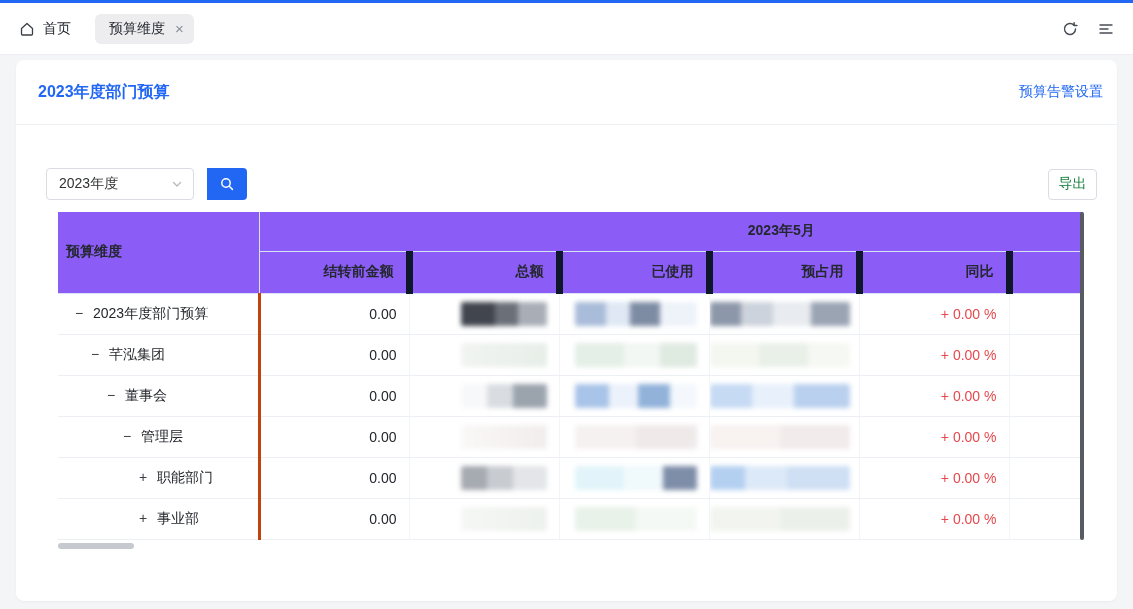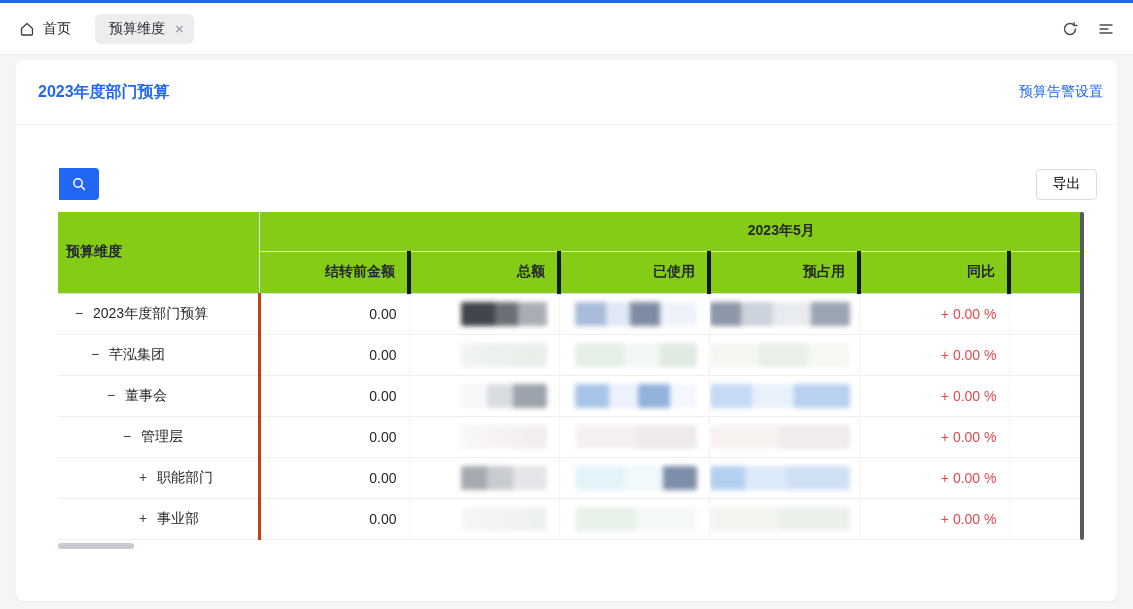--- a/index.html
+++ b/index.html
@@ -25,30 +25,30 @@
   .toolbar{display:flex;align-items:center;margin:43px 20px 0 30px;position:relative;height:32px}
   .select{width:148px;height:32px;border:1px solid #d9dce3;border-radius:4px;display:flex;align-items:center;justify-content:space-between;padding:0 10px 0 12px;font-size:14px;color:#303133;background:#fff;cursor:pointer}
   .search{display:flex;margin-left:13px}
   .search-input{width:160px;height:32px;border:1px solid #d9dce3;border-right:none;border-radius:4px 0 0 4px;padding:0 10px;font-size:13px;color:#303133;outline:none;font-family:inherit}
   .search-input::placeholder{color:#b0b5bf}
   .search-btn{width:40px;height:32px;background:var(--accent);border:none;border-radius:0 4px 4px 0;display:flex;align-items:center;justify-content:center;cursor:pointer}
   .seg{position:absolute;left:50%;transform:translateX(-50%);display:flex}
   .seg-btn{height:30px;padding:0 15px;font-size:13px;display:flex;align-items:center;border:1px solid #d9dce3;background:#fff;color:#303133;cursor:pointer}
   .seg-btn.first{border-radius:4px 0 0 4px;border-right:none}
   .seg-btn.active{background:var(--accent);border-color:var(--accent);color:#fff;border-radius:0 4px 4px 0}
-  .export-btn{margin-left:auto;width:61px;height:31px;border:1px solid #d9dce3;border-radius:4px;background:#fff;font-size:14px;color:#000000;cursor:pointer;font-family:inherit}
+  .export-btn{margin-left:auto;width:49px;height:31px;border:1px solid #d9dce3;border-radius:4px;background:#fff;font-size:14px;color:#15803d;cursor:pointer;font-family:inherit}
 
   .table-wrap{margin:12px 24px 0 42px;width:1025px}
   .table-scroll{position:relative}
   table{border-collapse:collapse;table-layout:fixed;width:1025px;font-size:14px}
   th,td{overflow:hidden;white-space:nowrap}
-  thead th{background:#84cc16;color:#23272e;font-weight:bold}
+  thead th{background:#8b5cf6;color:#23272e;font-weight:bold}
   .th-dim{text-align:left;padding-left:8px;border-right:1px solid #d8e2f2;border-bottom:1px solid #d8e2f2;font-size:14px}
   .th-period{text-align:center;height:39px;border-bottom:1px solid #d8e2f2;font-weight:600;padding-left:220px}
-  .th-col{height:42px;text-align:right;padding-right:12px;border-right:4px solid #0f172a;border-bottom:1px solid #d8e2f2}
+  .th-col{height:42px;text-align:right;padding-right:12px;border-right:7px solid #0f172a;border-bottom:1px solid #d8e2f2}
   .th-last{border-right:none}
   tbody td{height:41px;border-bottom:1px solid #eceff4}
   .cell-label{border-right:3px solid #c2410c;text-align:left;color:#23262c}
   .toggle{display:inline-block;width:14px;color:#3c4046;font-size:14px;margin-right:7px;cursor:pointer;text-align:center}
   .cell-num{text-align:right;padding-right:12px;border-right:1px solid #f2f4f8;color:#23262c}
   .cell-yoy{color:var(--danger)}
   .cell-empty{border-right:none}
 
   .redact{display:inline-block;height:24px;vertical-align:middle;border-radius:2px;filter:blur(2.5px)}
   .ct{width:86px}.cu{width:122px}.cp{width:140px}
@@ -110,20 +110,28 @@
 <div class="page">
   <div class="card">
 
     <div class="title-row">
       <span class="page-title">2023年度部门预算</span>
       <span class="alert-link">预算告警设置</span>
     </div>
     <div class="divider"></div>
 
     <div class="toolbar">
+      <div class="select">
+        <span>2023年度</span>
+        <span class="icon-btn" style="width:12px;height:12px">
+          <svg viewBox="0 0 12 12" width="12" height="12">
+              <path d="M2.5 4.5 6 8l3.5-3.5" fill="none" stroke="#b4b9c2" stroke-width="1.3" stroke-linecap="round" stroke-linejoin="round"></path>
+            </svg>
+        </span>
+      </div>
       <div class="search">
         <button class="search-btn">
           <span class="icon-btn">
             <svg viewBox="0 0 16 16" width="16" height="16">
                 <circle cx="7" cy="7" r="4.2" fill="none" stroke="#fff" stroke-width="1.5"></circle>
                 <path d="M10.3 10.3 13.4 13.4" stroke="#fff" stroke-width="1.5" stroke-linecap="round"></path>
               </svg>
           </span>
         </button>
       </div>

